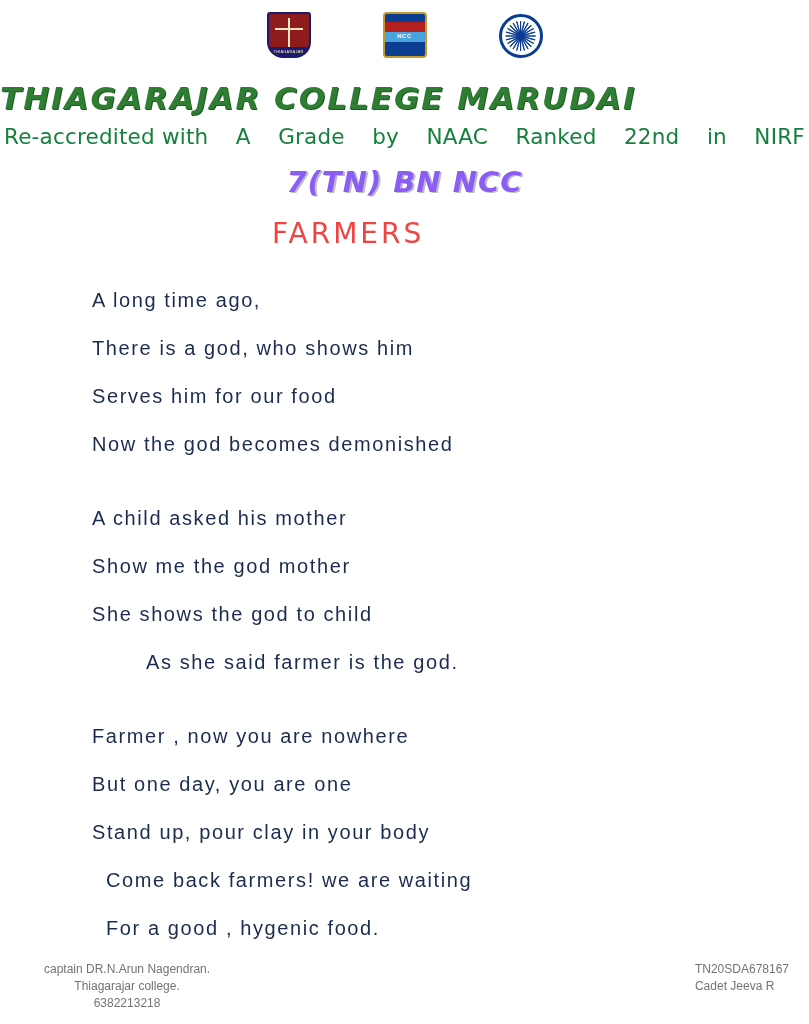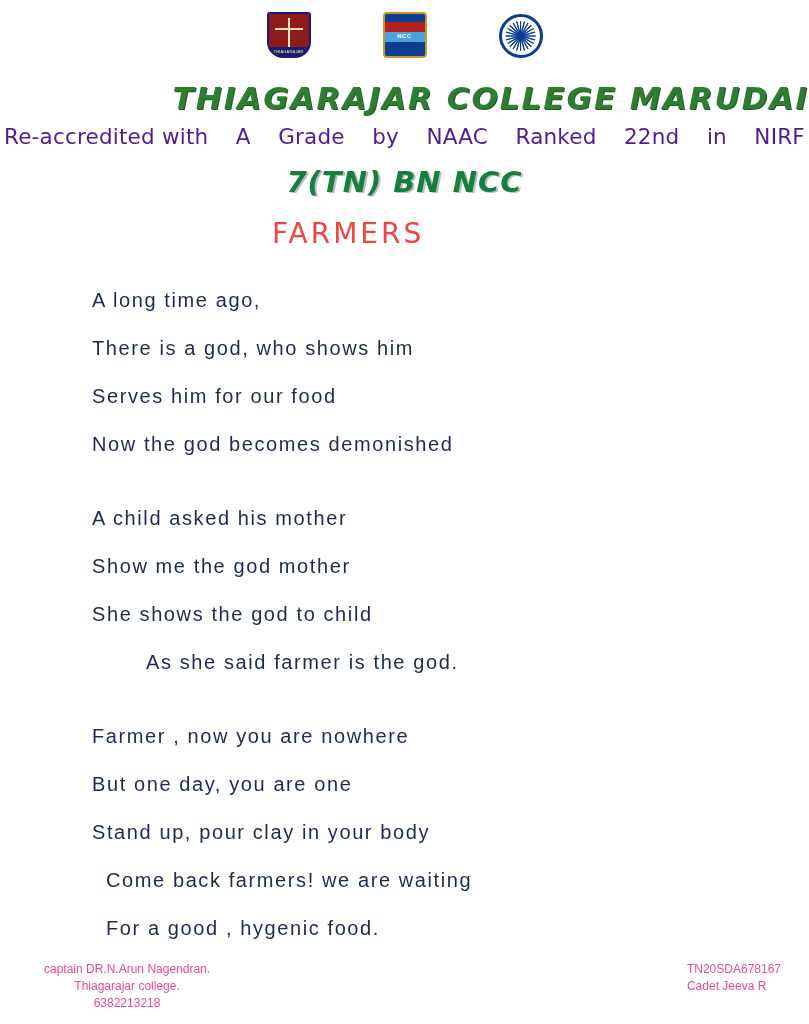--- a/index.html
+++ b/index.html
@@ -133,51 +133,51 @@
     width: 1.2px;
     height: 30px;
     background: #0b3d91;
     transform-origin: 50% 50%;
     margin-left: -0.6px;
     margin-top: -15px;
   }
 
   
   .college-title {
-    text-align: right;
+    text-align: left;
     color: #2e7d32;
     font-family: "DejaVu Sans", sans-serif;
     font-weight: bold;
     font-style: italic;
     font-size: 31px;
     letter-spacing: 2px;
     margin-top: 22px;
     text-shadow: 1px 1px 0 #1b5e20;
   }
   .accred-line {
     display: flex;
     justify-content: space-between;
     align-items: baseline;
     margin: 8px 2px 0 2px;
     padding: 0 2px;
-    color: #4c1d95;
+    color: #15803d;
     font-family: "DejaVu Sans", sans-serif;
     font-size: 21.5px;
     letter-spacing: 0.2px;
     white-space: nowrap;
   }
   .accred-line span { display: inline-block; }
 
   .unit-title {
     text-align: center;
     font-family: "DejaVu Sans", sans-serif;
     font-weight: bold;
     font-style: italic;
     font-size: 29px;
-    color: #15803d;
+    color: #8b5cf6;
     letter-spacing: 1px;
     margin-top: 16px;
     text-shadow: 2px 1px 0 #bdbdbd;
   }
 
   
   .poem-wrap {
     position: relative;
     margin-top: 18px;
     padding-left: 92px;
@@ -206,23 +206,23 @@
   .indent-2 { padding-left: 6px; margin-left: 48px; }
 
   
   .footer {
     position: absolute;
     left: 0;
     right: 0;
     bottom: 12px;
     display: flex;
     justify-content: space-between;
-    padding: 0 28px 0 44px;
+    padding: 0 20px 0 44px;
     box-sizing: border-box;
-    color: #ec4899;
+    color: #737373;
     font-size: 12px;
     line-height: 17px;
   }
   .footer-left { text-align: center; }
   .footer-right { text-align: left; }
 </style>
 </head>
 <body>
 
 <div class="page">

